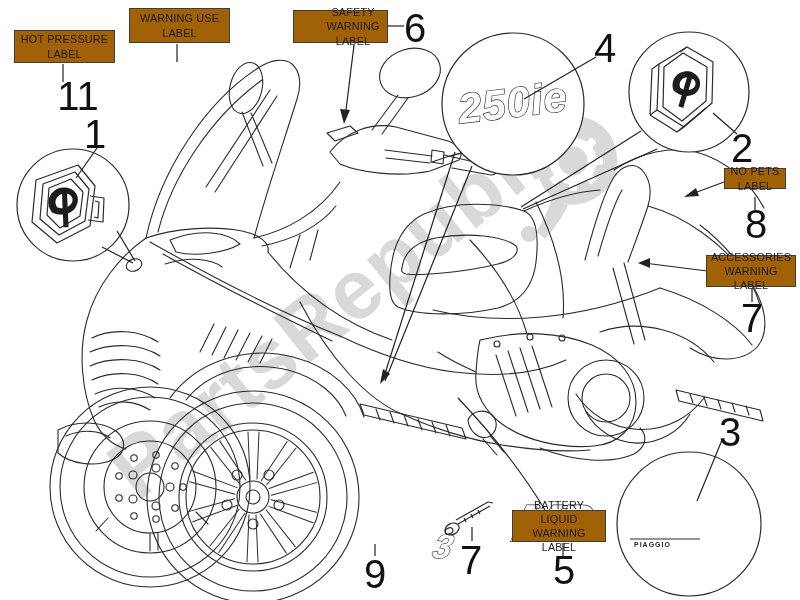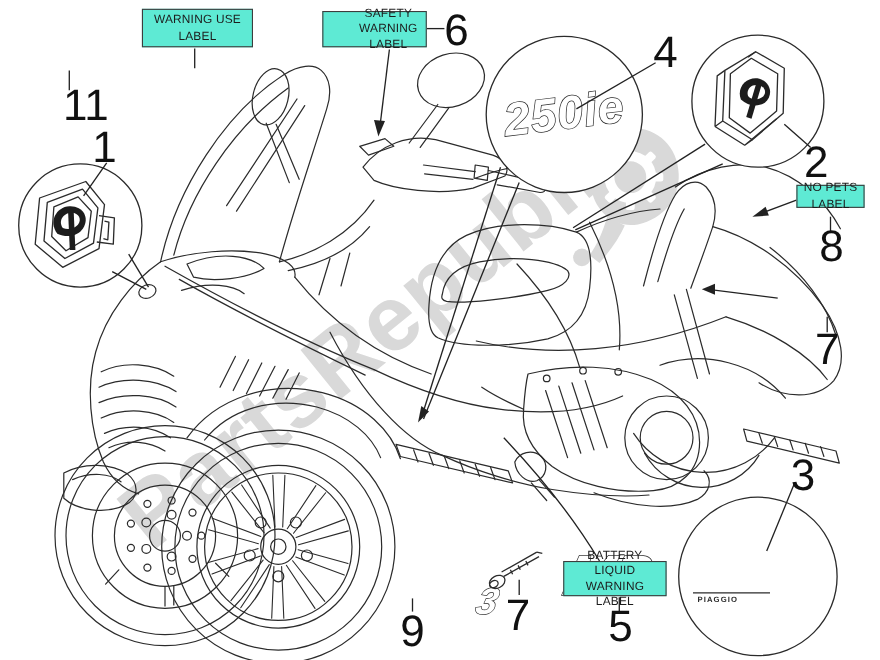--- a/index.html
+++ b/index.html
@@ -1,19 +1,19 @@
 <!DOCTYPE html>
 <html><head>
 <meta charset="utf-8">
 <style>
   html,body{margin:0;padding:0;background:#fff;}
   #stage{position:relative;width:800px;height:600px;background:#fff;overflow:hidden;
          font-family:"Liberation Sans",sans-serif;}
   #stage svg{position:absolute;left:0;top:0;}
-  .callout-box{position:absolute;border:1.6px solid #3d3d3d;background:#5eead4;color:#1c1c1c;
+  .callout-box{position:absolute;border:1.6px solid #3d3d3d;background:#a16207;color:#1c1c1c;
          display:flex;align-items:center;justify-content:center;text-align:center;
          font-size:10.8px;line-height:1.3;letter-spacing:.2px;padding:1px 2px;box-sizing:border-box;}
   .part-num{position:absolute;color:#111;font-size:40px;font-weight:400;
          transform:translateX(-50%);white-space:nowrap;}
 </style>
 </head>
 <body>
 
 <div id="stage">
 
@@ -274,23 +274,25 @@
     <line x1="117" y1="231" x2="135" y2="261"></line>
     <line x1="641" y1="131" x2="521" y2="207"></line>
     <line x1="657" y1="149" x2="523" y2="209"></line>
     <line x1="455" y1="152" x2="383" y2="380"></line>
     <line x1="472" y1="166" x2="385" y2="381"></line>
     <polygon points="380,384 383,369 390,374" fill="#222222" stroke="none"></polygon>
     <path d="M545,510 Q512,455 458,398"></path>
   </g>
 </svg>
 
+  <div class="callout-box" style="left:14px;top:30px;width:101px;height:33px;">HOT PRESSURE LABEL</div>
   <div class="callout-box" style="left:129px;top:8px;width:101px;height:35px;">WARNING USE LABEL</div>
   <div class="callout-box" style="left:293px;top:10px;width:95px;height:33px;padding-left:27px;">SAFETY WARNING LABEL</div>
   <div class="callout-box" style="left:724px;top:168px;width:62px;height:21px;">NO PETS LABEL</div>
+  <div class="callout-box" style="left:706px;top:255px;width:90px;height:32px;">ACCESSORIES WARNING LABEL</div>
   <div class="callout-box" style="left:512px;top:510px;width:94px;height:32px;">BATTERY LIQUID WARNING LABEL</div>
 
   <div class="part-num" style="left:78px;top:74px;">11</div>
   <div class="part-num" style="left:415px;top:6px;">6</div>
   <div class="part-num" style="left:756px;top:202px;">8</div>
   <div class="part-num" style="left:752px;top:296px;">7</div>
   <div class="part-num" style="left:375px;top:552px;">9</div>
   <div class="part-num" style="left:564px;top:548px;">5</div>
   <div class="part-num" style="left:95px;top:112px;">1</div>
   <div class="part-num" style="left:742px;top:126px;">2</div>

